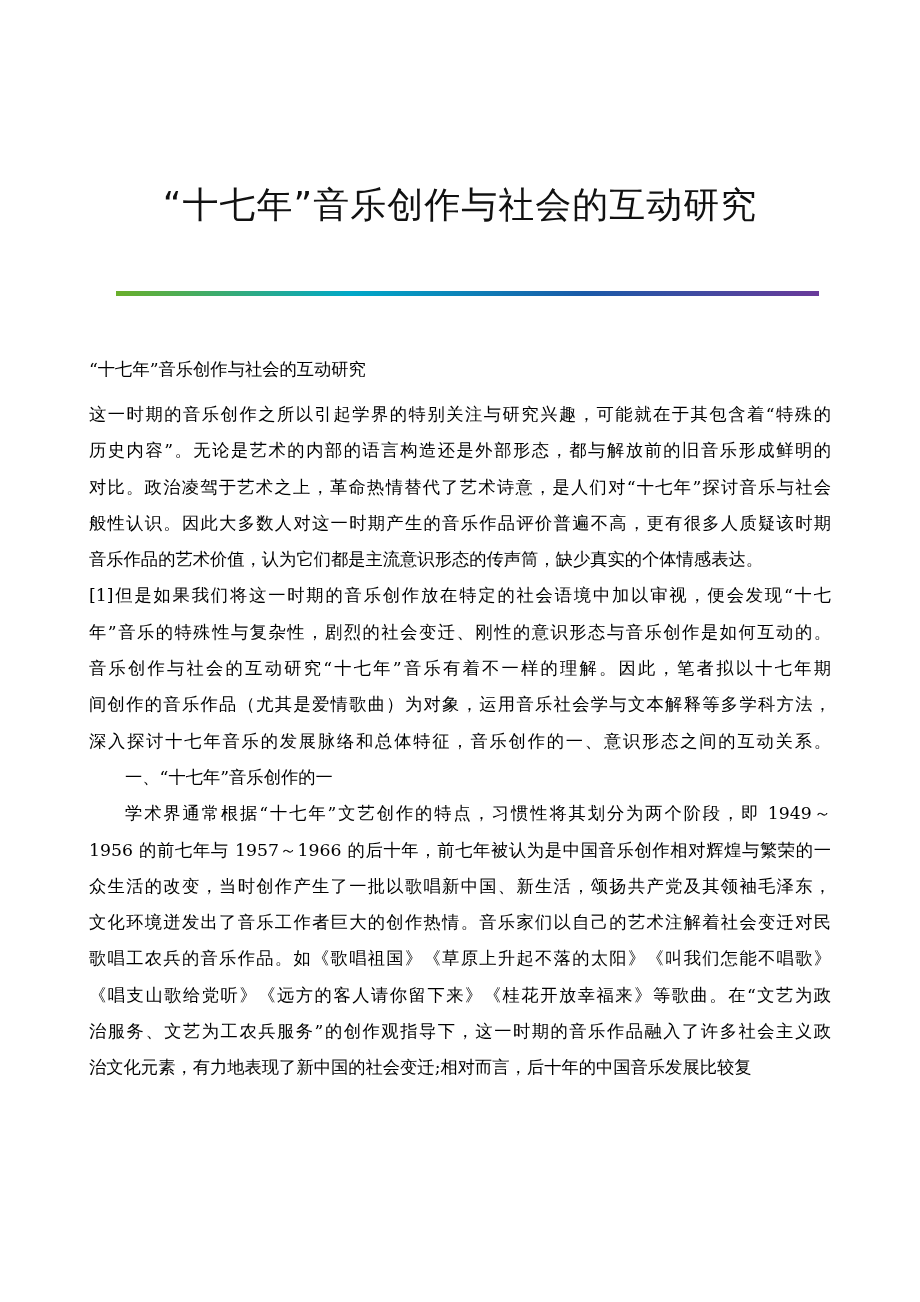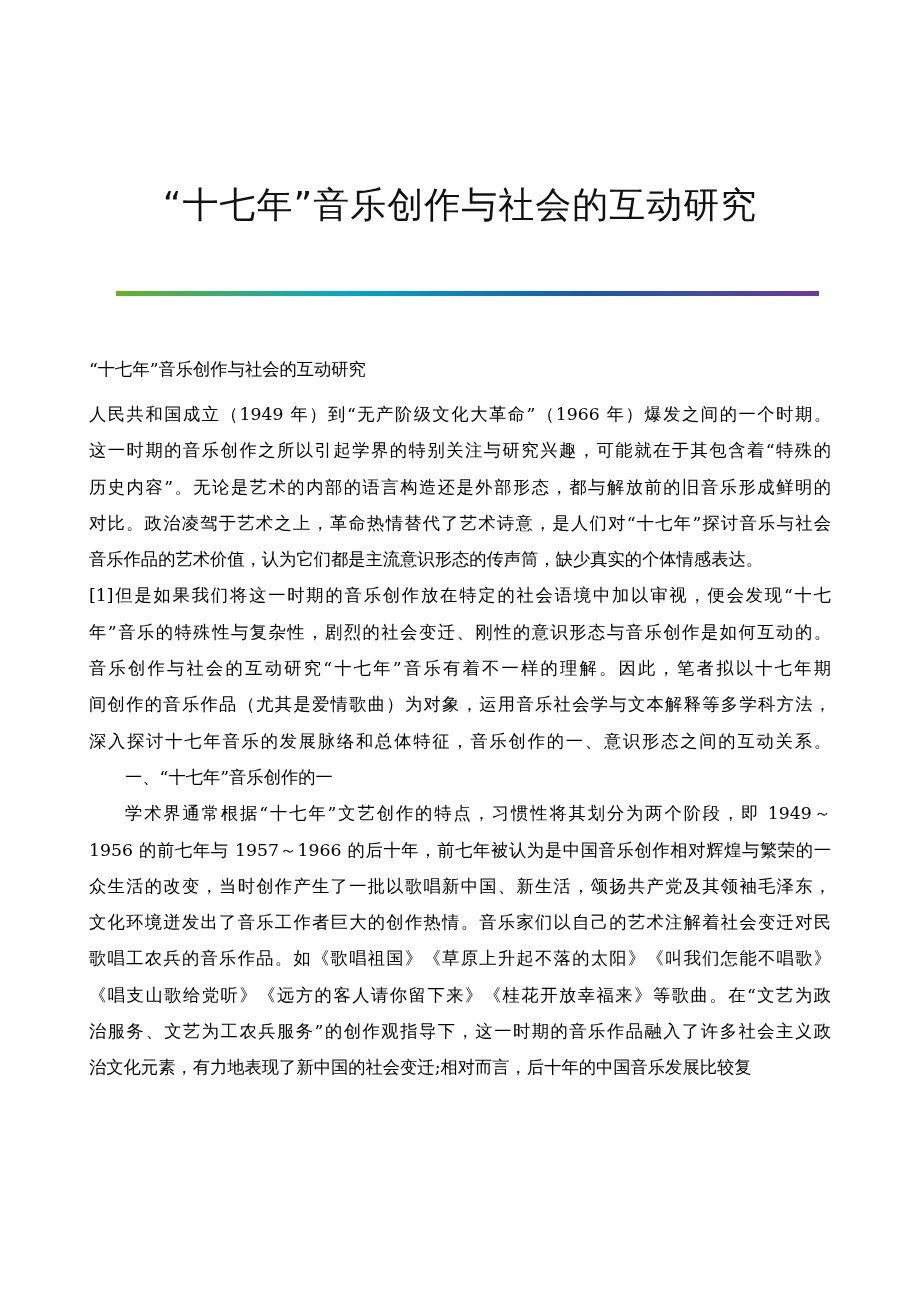--- a/index.html
+++ b/index.html
@@ -32,24 +32,24 @@
 </head>
 <body>
 
 <div class="doc-title">“十七年”音乐创作与社会的互动研究</div>
 <div class="title-bar" style="background: linear-gradient(to right, rgb(106, 175, 42), rgb(0, 168, 200), rgb(26, 90, 168), rgb(106, 58, 154));"></div>
 
 <div class="body-text">
   <div class="line subtitle">“十七年”音乐创作与社会的互动研究</div>
 
   <div>
-    <div class="line">人民共和国成立（1949 年）到“无产阶级文化大革命”（1966 年）爆发之间的一个时期。</div>
     <div class="line">这一时期的音乐创作之所以引起学界的特别关注与研究兴趣，可能就在于其包含着“特殊的</div>
     <div class="line">历史内容”。无论是艺术的内部的语言构造还是外部形态，都与解放前的旧音乐形成鲜明的</div>
     <div class="line">对比。政治凌驾于艺术之上，革命热情替代了艺术诗意，是人们对“十七年”探讨音乐与社会</div>
+    <div class="line">般性认识。因此大多数人对这一时期产生的音乐作品评价普遍不高，更有很多人质疑该时期</div>
     <div class="line last">音乐作品的艺术价值，认为它们都是主流意识形态的传声筒，缺少真实的个体情感表达。</div>
     <div class="line">[1]但是如果我们将这一时期的音乐创作放在特定的社会语境中加以审视，便会发现“十七</div>
     <div class="line">年”音乐的特殊性与复杂性，剧烈的社会变迁、刚性的意识形态与音乐创作是如何互动的。</div>
     <div class="line">音乐创作与社会的互动研究“十七年”音乐有着不一样的理解。因此，笔者拟以十七年期</div>
     <div class="line">间创作的音乐作品（尤其是爱情歌曲）为对象，运用音乐社会学与文本解释等多学科方法，</div>
     <div class="line">深入探讨十七年音乐的发展脉络和总体特征，音乐创作的一、意识形态之间的互动关系。</div>
   </div>
 
   <div class="line indent last">一、“十七年”音乐创作的一</div>
 

